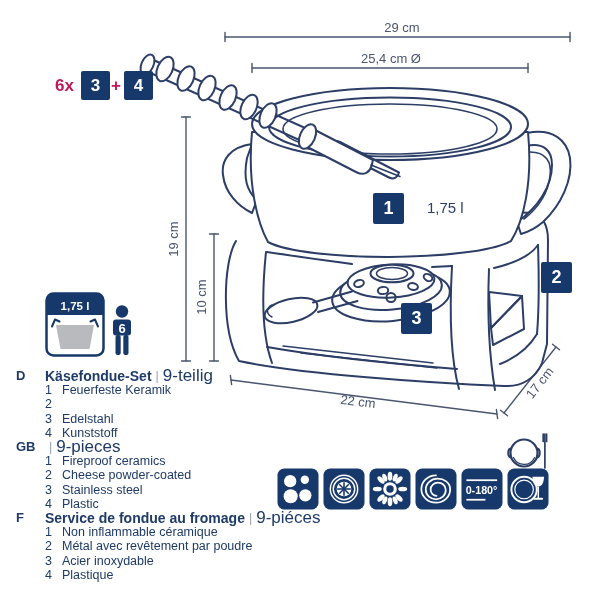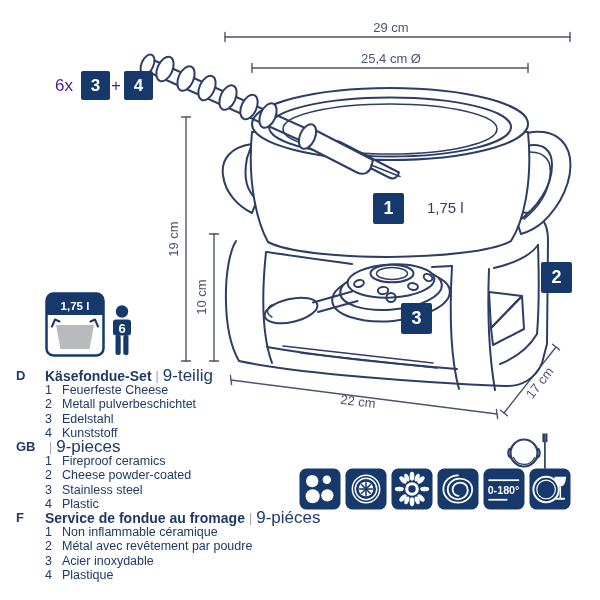--- a/index.html
+++ b/index.html
@@ -5,35 +5,35 @@
   html,body{margin:0;padding:0;background:#fff;}
   .stage{position:relative;width:600px;height:600px;background:#fff;overflow:hidden;
          font-family:"Liberation Sans","DejaVu Sans",sans-serif;color:#1e3a66;}
   .abs{position:absolute;}
   svg{display:block;}
   
   .nbox{position:absolute;background:#16386b;color:#fff;display:flex;align-items:center;justify-content:center;
         font-weight:bold;border-radius:2px;}
   .nbox.big{width:31px;height:31px;font-size:18px;}
   .nbox.small{width:29px;height:29px;font-size:17px;}
-  .bold-navy{font-weight:normal;color:#4c1d95;}
+  .bold-navy{font-weight:bold;color:#be185d;}
   
   .dim{position:absolute;color:#49546e;font-size:13px;text-align:center;width:100px;height:16px;line-height:16px;}
   .dim.rot{width:60px;}
   
   .desc{position:absolute;left:16px;top:369px;width:330px;font-size:12.5px;line-height:14.2px;color:#1e3a66;}
   .desc .hrow{display:flex;}
   .desc .lang{width:29px;font-weight:bold;font-size:13px;}
   .desc .title{font-weight:bold;font-size:14px;white-space:pre;}
   .desc .sep{color:#97a0b3;margin:0 4px;font-weight:400;}
   .desc .pieces{font-size:17px;}
   .desc .irow{display:flex;padding-left:29px;}
   .desc .inum{width:17px;}
   
-  .icons{position:absolute;left:277px;top:468px;display:flex;gap:4px;margin-left:22px;}
+  .icons{position:absolute;left:277px;top:468px;display:flex;gap:4px;}
   .icons .ic{width:42px;height:42px;}
 </style>
 </head>
 <body>
 
 <div class="stage">
 
   <svg class="abs" style="left:0;top:0" width="600" height="600" viewBox="0 0 600 600">
 
     <g stroke="#49546e" stroke-width="1.4" fill="none" stroke-linecap="round">
@@ -118,21 +118,21 @@
     </g>
   </svg>
 
   <div class="abs" style="left:0;top:0">
     <span class="abs bold-navy" style="left:55px;top:76px;font-size:17px">6x</span>
     <div class="nbox small" style="left:81px;top:71px">3</div>
     <span class="abs bold-navy" style="left:111px;top:76px;font-size:17px">+</span>
     <div class="nbox small" style="left:124px;top:71px">4</div>
   </div>
 
-  <div class="dim" style="left:341px;top:20px">29 cm</div>
+  <div class="dim" style="left:352px;top:20px">29 cm</div>
   <div class="dim" style="left:331px;top:51px;width:120px">25,4 cm Ø</div>
   <div class="dim rot" style="left:144px;top:231px;transform:rotate(-90deg)">19 cm</div>
   <div class="dim rot" style="left:172px;top:289px;transform:rotate(-90deg)">10 cm</div>
   <div class="dim rot" style="left:328px;top:394px;transform:rotate(7.3deg)">22 cm</div>
   <div class="dim rot" style="left:510px;top:375px;transform:rotate(-52deg)">17 cm</div>
 
   <div class="nbox big" style="left:373px;top:193px">1</div>
   <div class="nbox big" style="left:541px;top:262px">2</div>
   <div class="nbox big" style="left:401px;top:303px">3</div>
   <span class="abs" style="left:427px;top:199px;font-size:15px;color:#2c3e66">1,75 l</span>
@@ -159,25 +159,24 @@
 
   <div class="desc">
     <div class="hrow">
       <span class="lang">D</span>
       <span class="title">Käsefondue-Set</span>
       <span class="sep">|</span>
       <span class="pieces">9-teilig</span>
     </div>
     <div class="irow">
         <span class="inum">1</span>
-        <span>Feuerfeste Cheese</span>
+        <span>Feuerfeste Keramik</span>
       </div>
     <div class="irow">
         <span class="inum">2</span>
-        <span>Metall pulverbeschichtet</span>
       </div>
     <div class="irow">
         <span class="inum">3</span>
         <span>Edelstahl</span>
       </div>
     <div class="irow">
         <span class="inum">4</span>
         <span>Kunststoff</span>
       </div>
     <div class="hrow">

